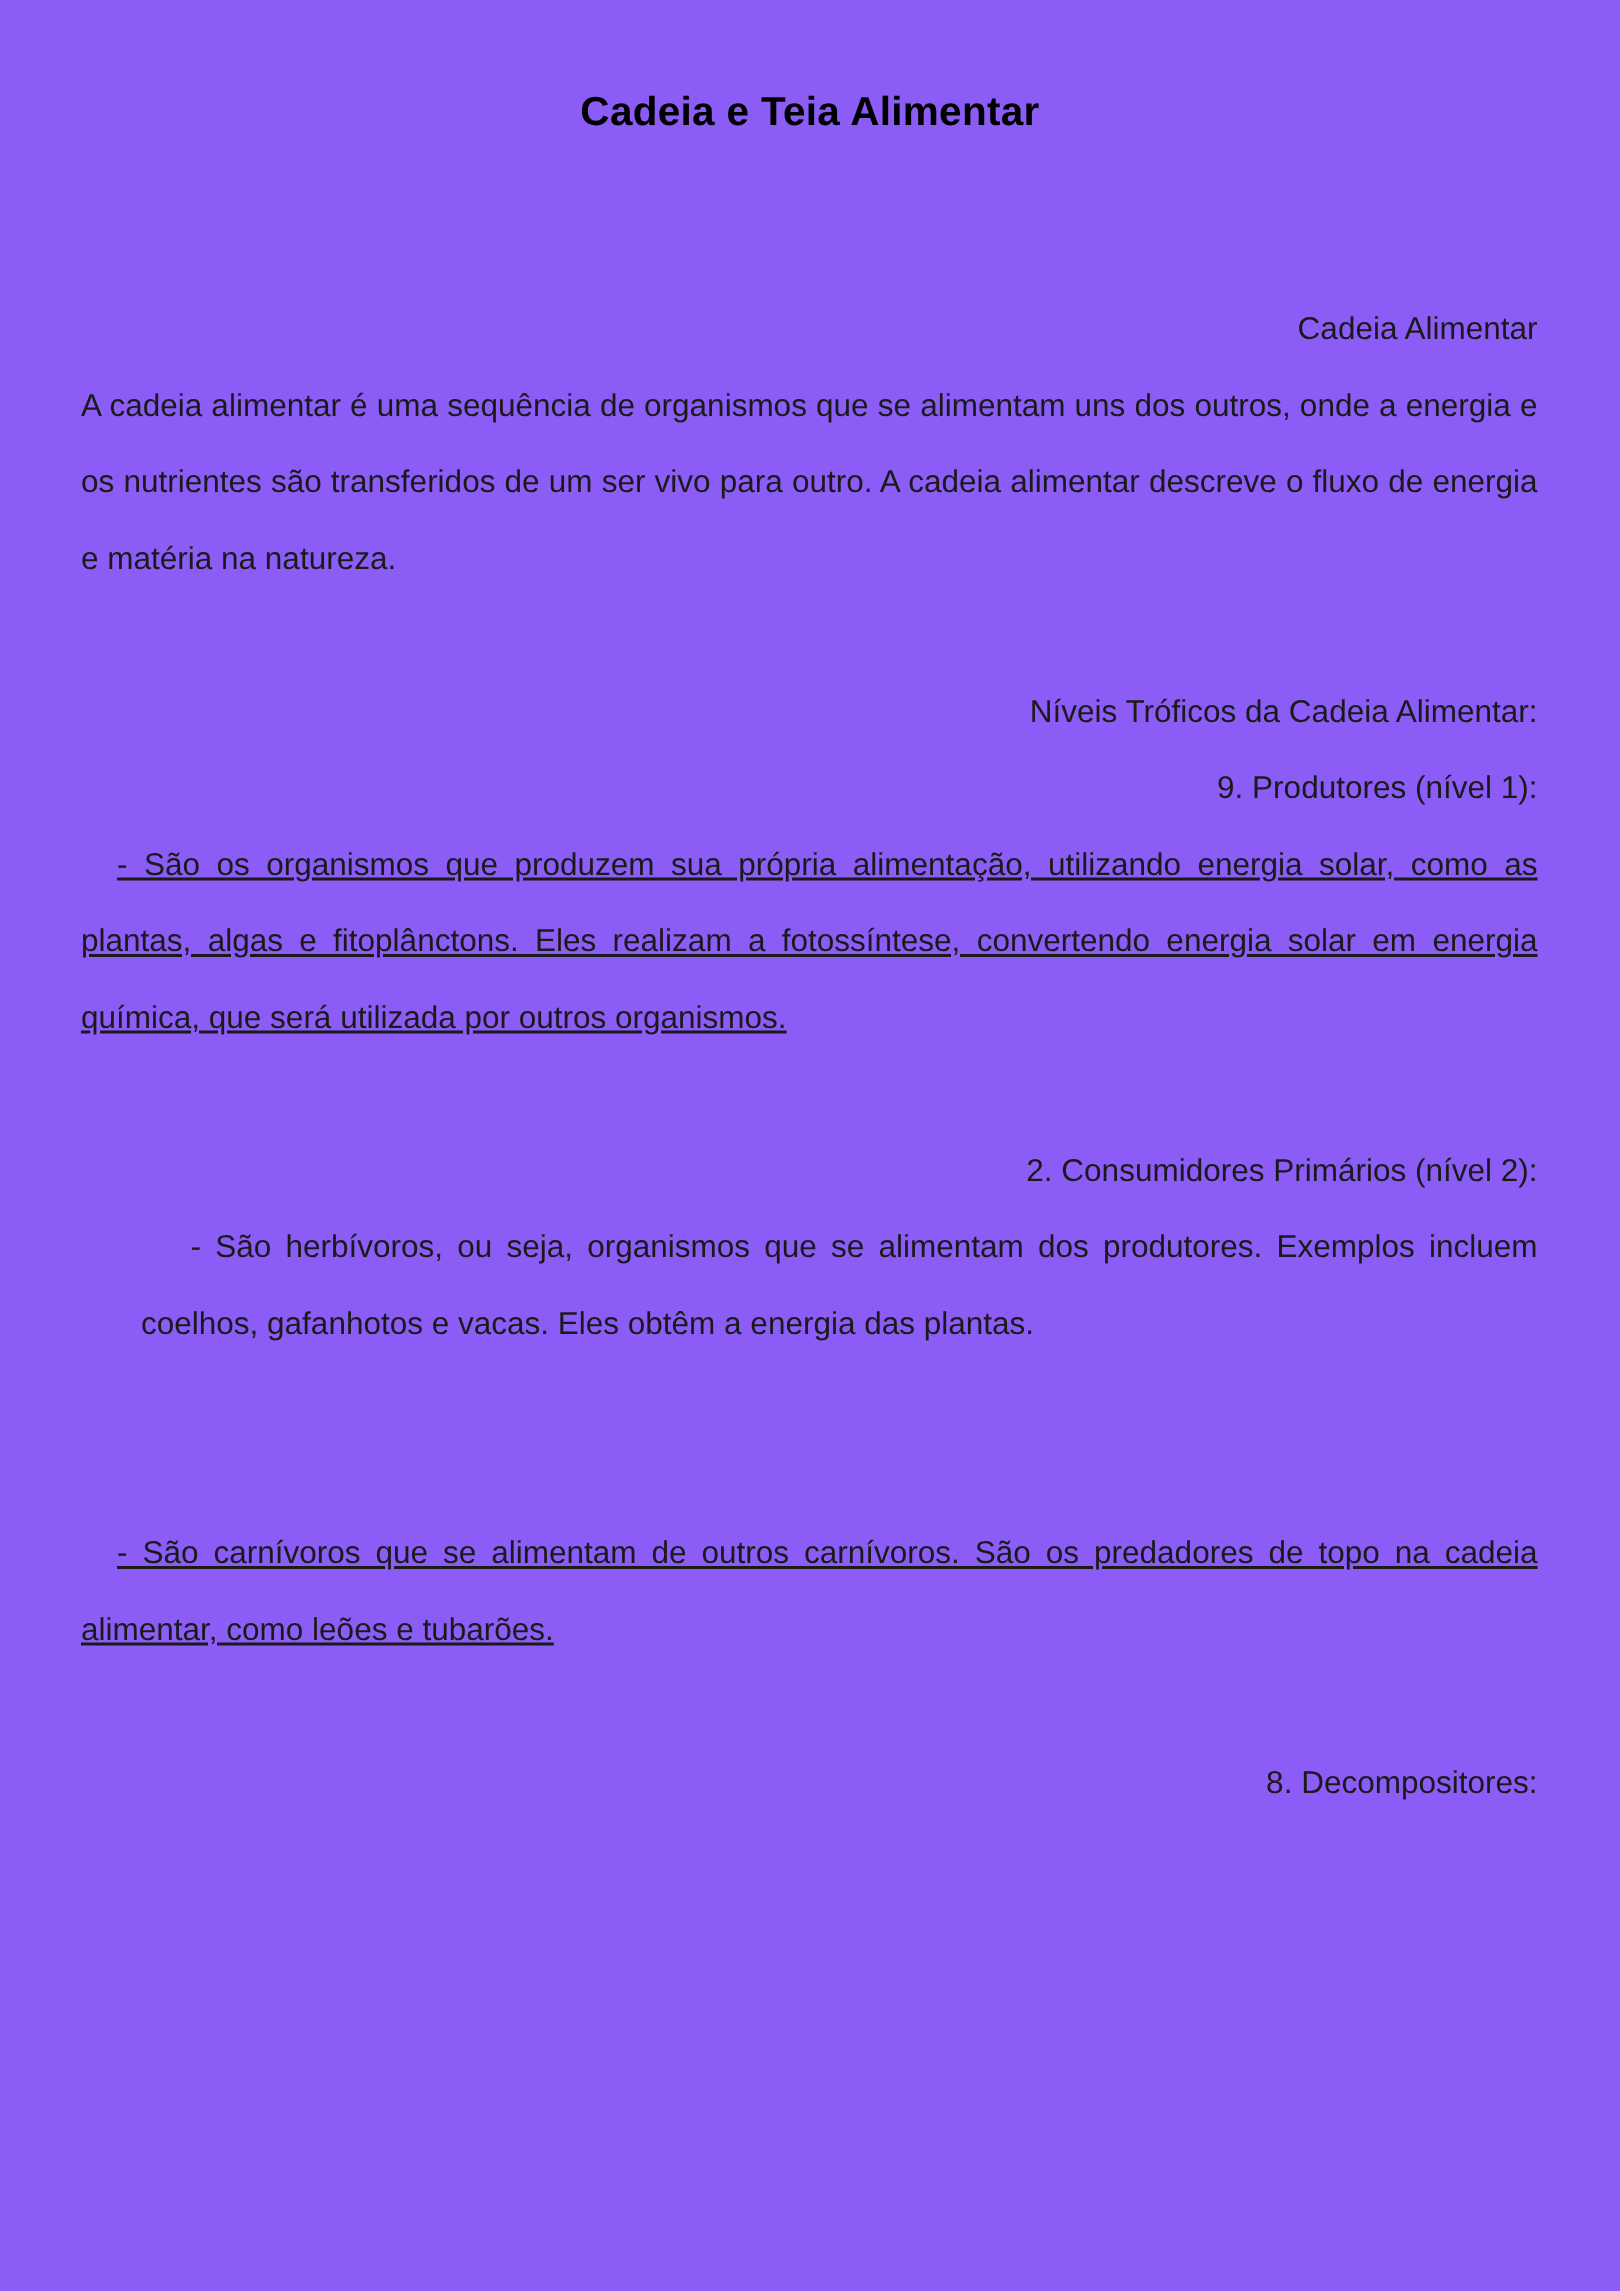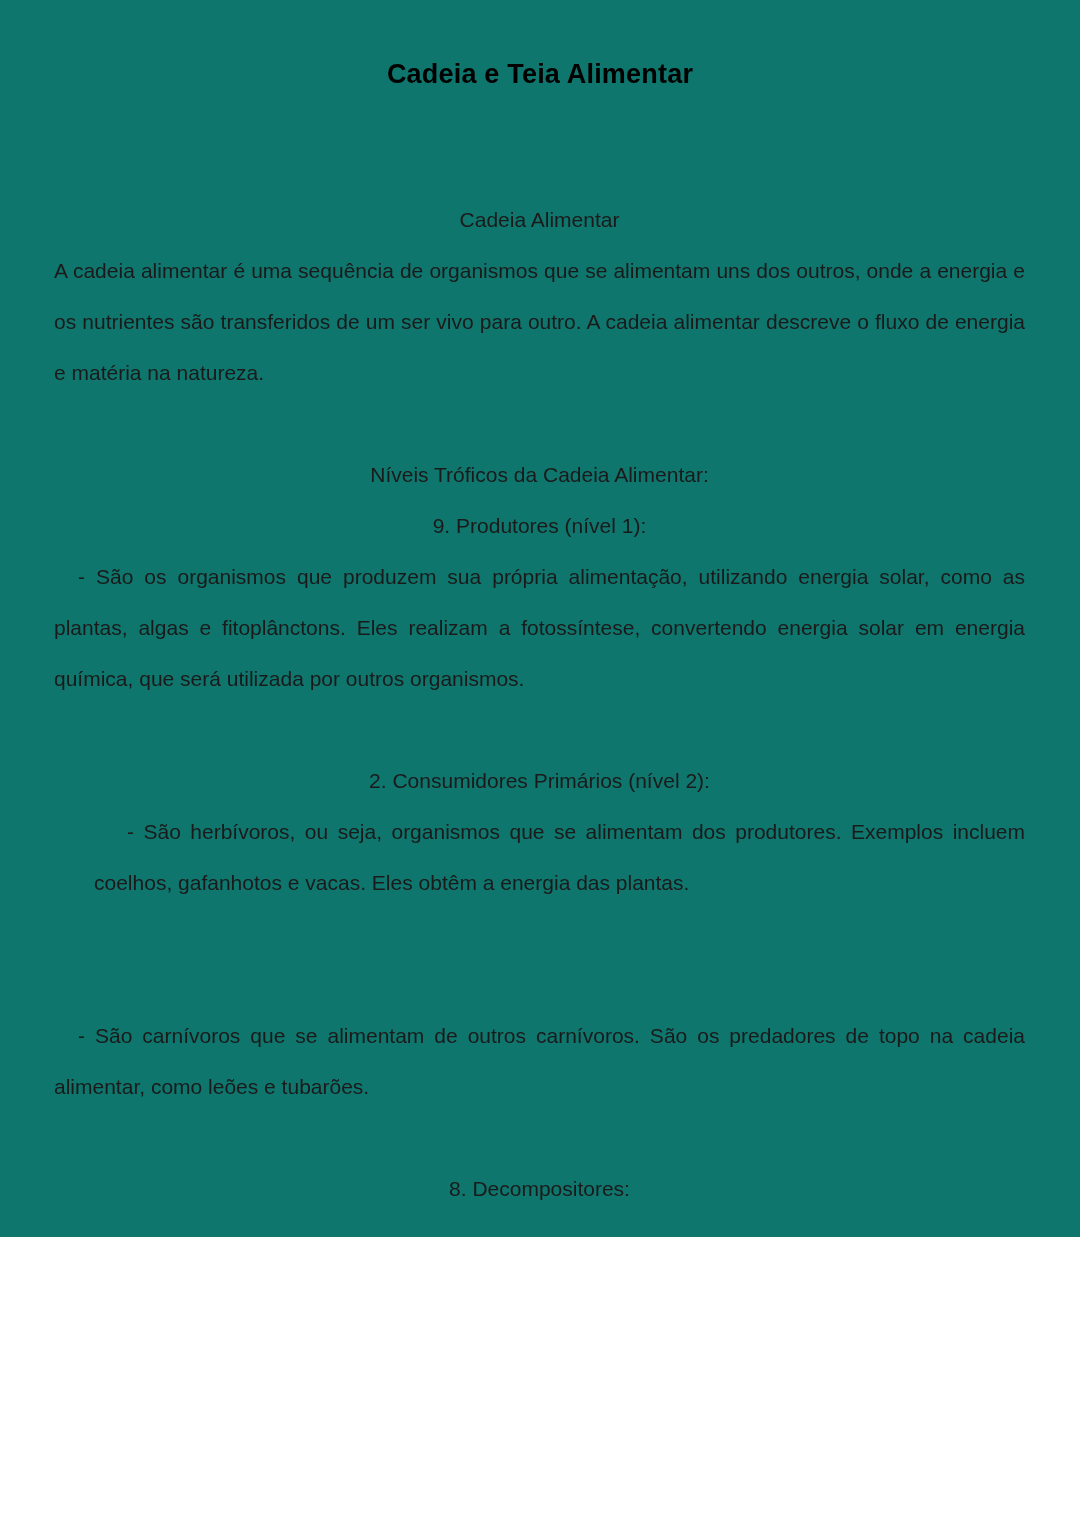--- a/index.html
+++ b/index.html
@@ -10,24 +10,24 @@
   body {
     width: 1080px;
     height: 1527px;
     font-family: "Liberation Sans", sans-serif;
     color: #1a1a1a;
     overflow: hidden;
     position: relative;
   }
   .page {
     width: 1080px;
-    height: 1237px;
+    height: 1527px;
     box-sizing: border-box;
     padding: 0;
-    background: #0f766e;
+    background: #8b5cf6;
     position: relative;
   }
   .doc-title {
     text-align: center;
     font-size: 27px;
     font-weight: bold;
     color: #000000;
     letter-spacing: 0.2px;
     margin: 0;
     padding-top: 57px;
@@ -46,27 +46,28 @@
     font-size: 21px;
     line-height: 51px;
     text-align: justify;
     text-justify: inter-word;
     margin: 0;
     color: #1a1a1a;
     -webkit-hyphens: none;
     hyphens: none;
   }
   .para.plain {
-    text-align: center;
+    text-align: right;
   }
   .blankline {
     height: 51px;
   }
   .indent-dash {
     text-indent: 24px;
+    text-decoration: underline;
   }
   .indent-dash-wide {
     text-indent: 33px;
     margin-left: 40px;
   }
 </style>
 </head>
 <body>
 
 <div class="page">

